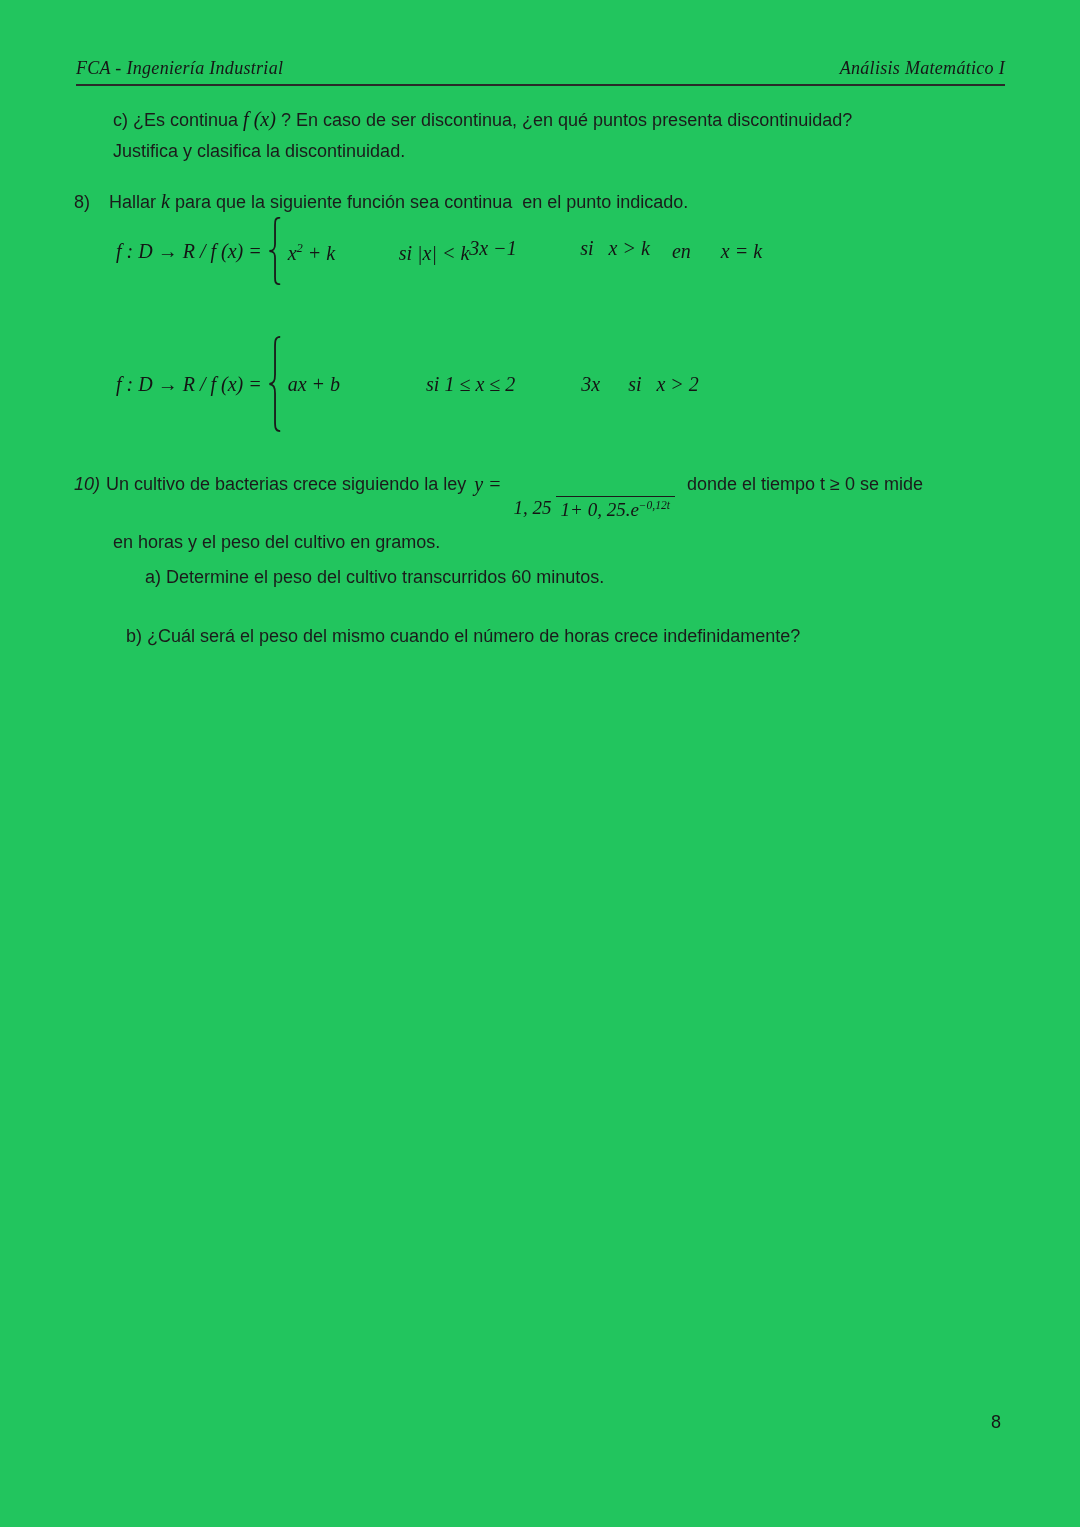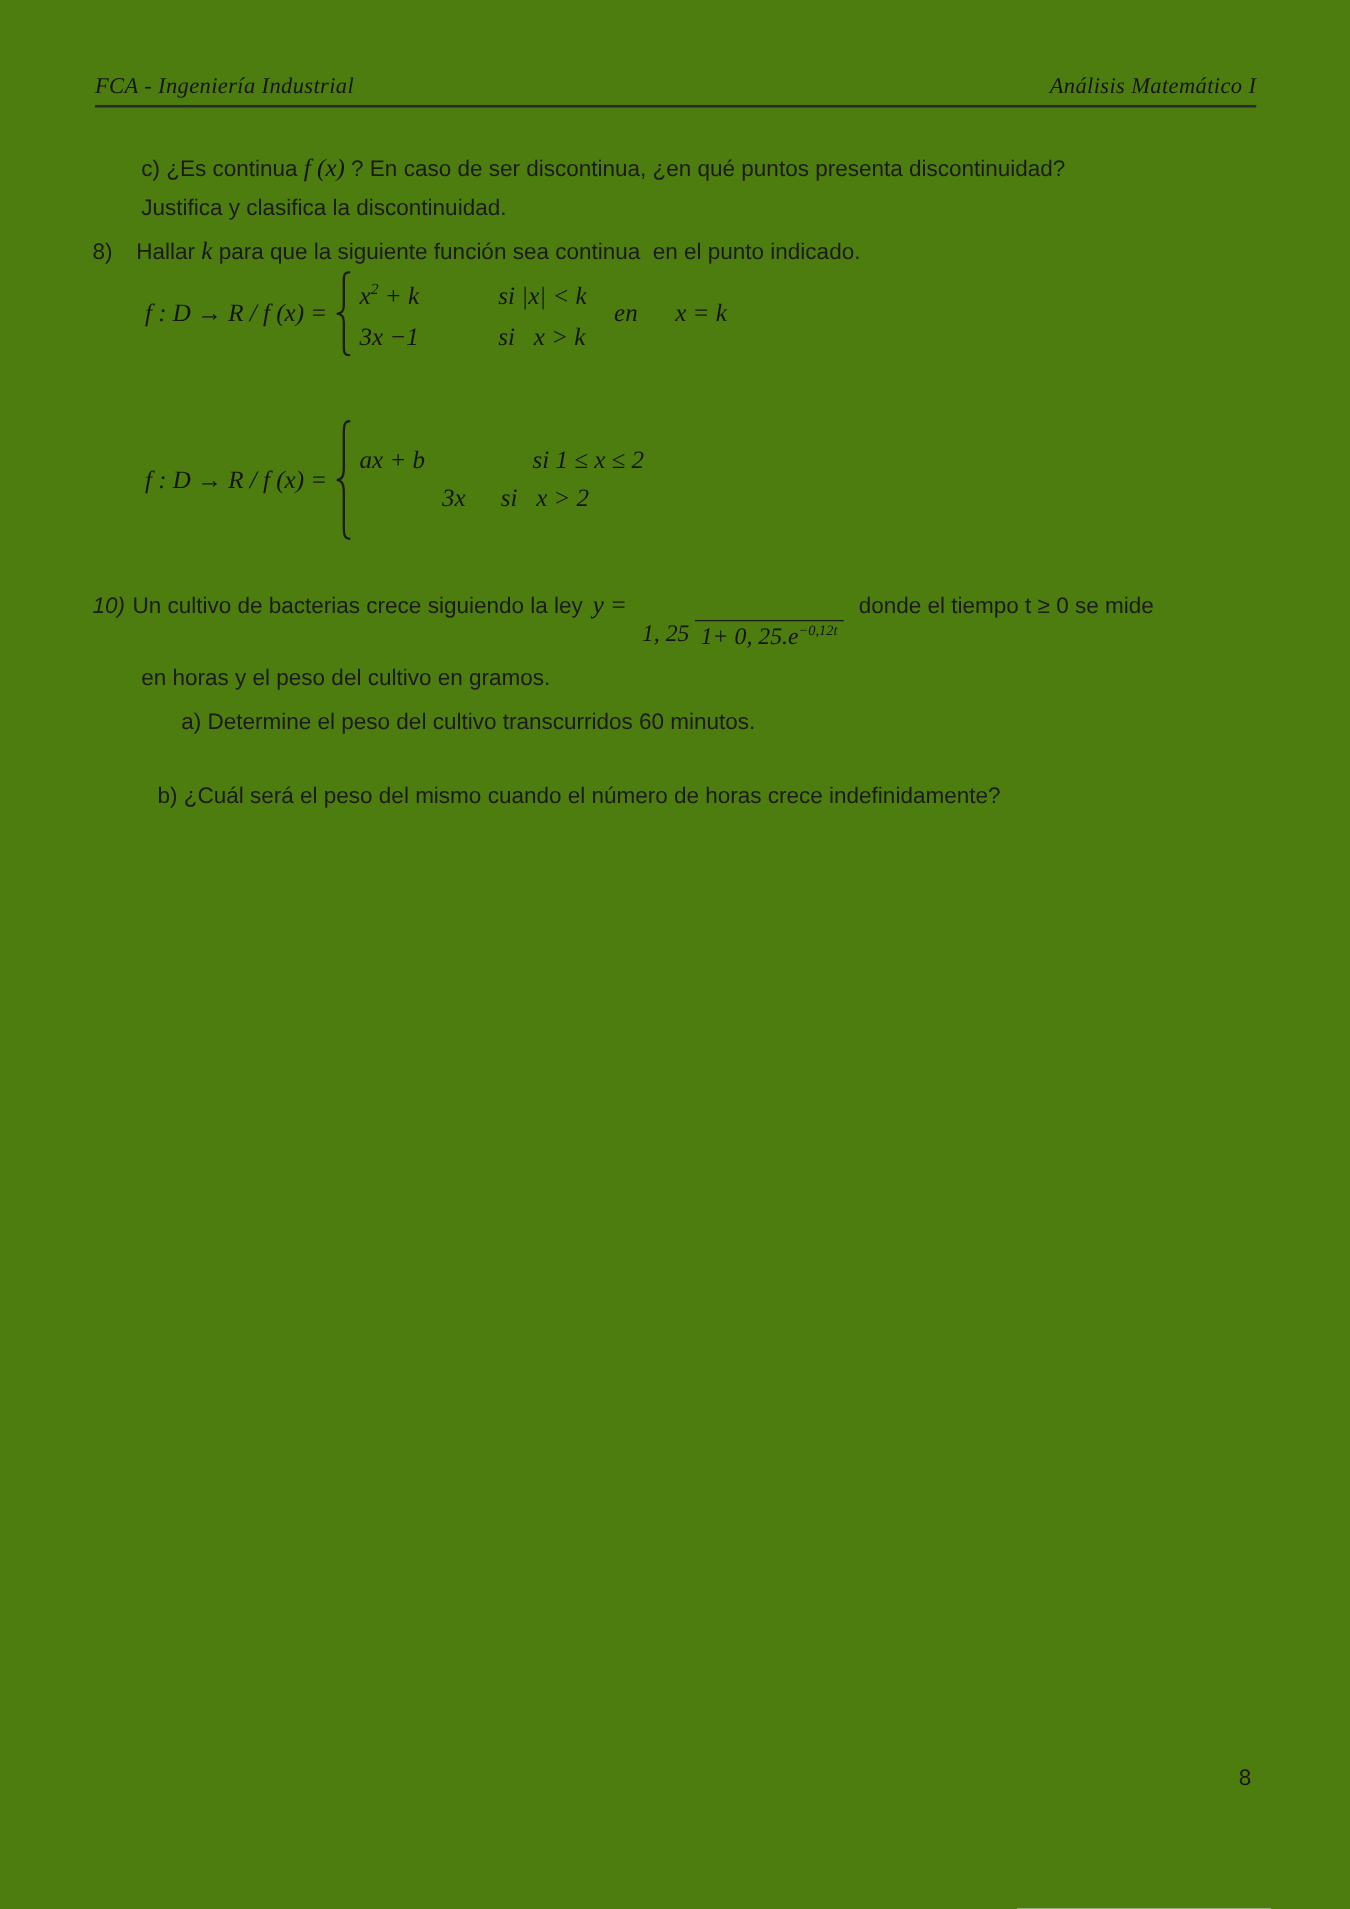--- a/index.html
+++ b/index.html
@@ -1,21 +1,21 @@
 <!DOCTYPE html>
 <html><head>
 <meta charset="utf-8">
 <style>
   * { margin: 0; padding: 0; box-sizing: border-box; }
   html, body { background: #ffffff; }
   .page {
     position: relative;
     width: 1080px;
     height: 1527px;
-    background: #4d7c0f;
+    background: #22c55e;
     color: #1b1b1b;
     font-family: "Liberation Sans", sans-serif;
     font-size: 18px;
     overflow: hidden;
   }
   
   .header {
     position: absolute;
     left: 76px; top: 58px; width: 929px;
     display: flex; justify-content: space-between; align-items: flex-end;
@@ -46,21 +46,21 @@
     font-size: 12.5px;
     vertical-align: 8px;
   }
   
   .formula {
     position: absolute;
     display: flex;
     align-items: center;
   }
   .brace-svg { display: block; margin: 0 5px 0 6px; }
-  .cases { display: flex; flex-direction: column; }
+  .cases { display: flex; flex-direction: row; }
   .crow { display: flex; align-items: baseline; line-height: 33px; }
   .f8 .expr { display: inline-block; min-width: 86px; }
   .f8 .cond { margin-left: 25px; }
   .f8-en { margin-left: 22px; }
   .f8-at { margin-left: 30px; }
   .f9 .crow { line-height: 31px; }
   .f9 .r1 .cond { margin-left: 80px; }
   .f9 .r2 .cond { margin-left: 86px; }
   .f9 .r3 .expr { margin-left: 66px; }
   .f9 .r3 .cond { margin-left: 28px; }
@@ -102,21 +102,21 @@
 </head>
 <body>
 
 <div class="page">
 
   <div class="header">
     <span>FCA - Ingeniería Industrial</span>
     <span>Análisis Matemático I</span>
   </div>
 
-  <div class="wrapblock" style="left:113px; top:120px; width:905px;">
+  <div class="wrapblock" style="left:113px; top:104px; width:905px;">
     <span>c)</span>
     <span>¿Es continua</span>
     <span class="math">f (x)</span>
     <span>? En caso de ser discontinua, ¿en qué puntos presenta discontinuidad?</span>
     <br>
     <span>Justifica y clasifica la discontinuidad.</span>
   </div>
 
   <div class="tline" style="left:74px; top:190px;">
     <span class="qlabel">8)</span>

